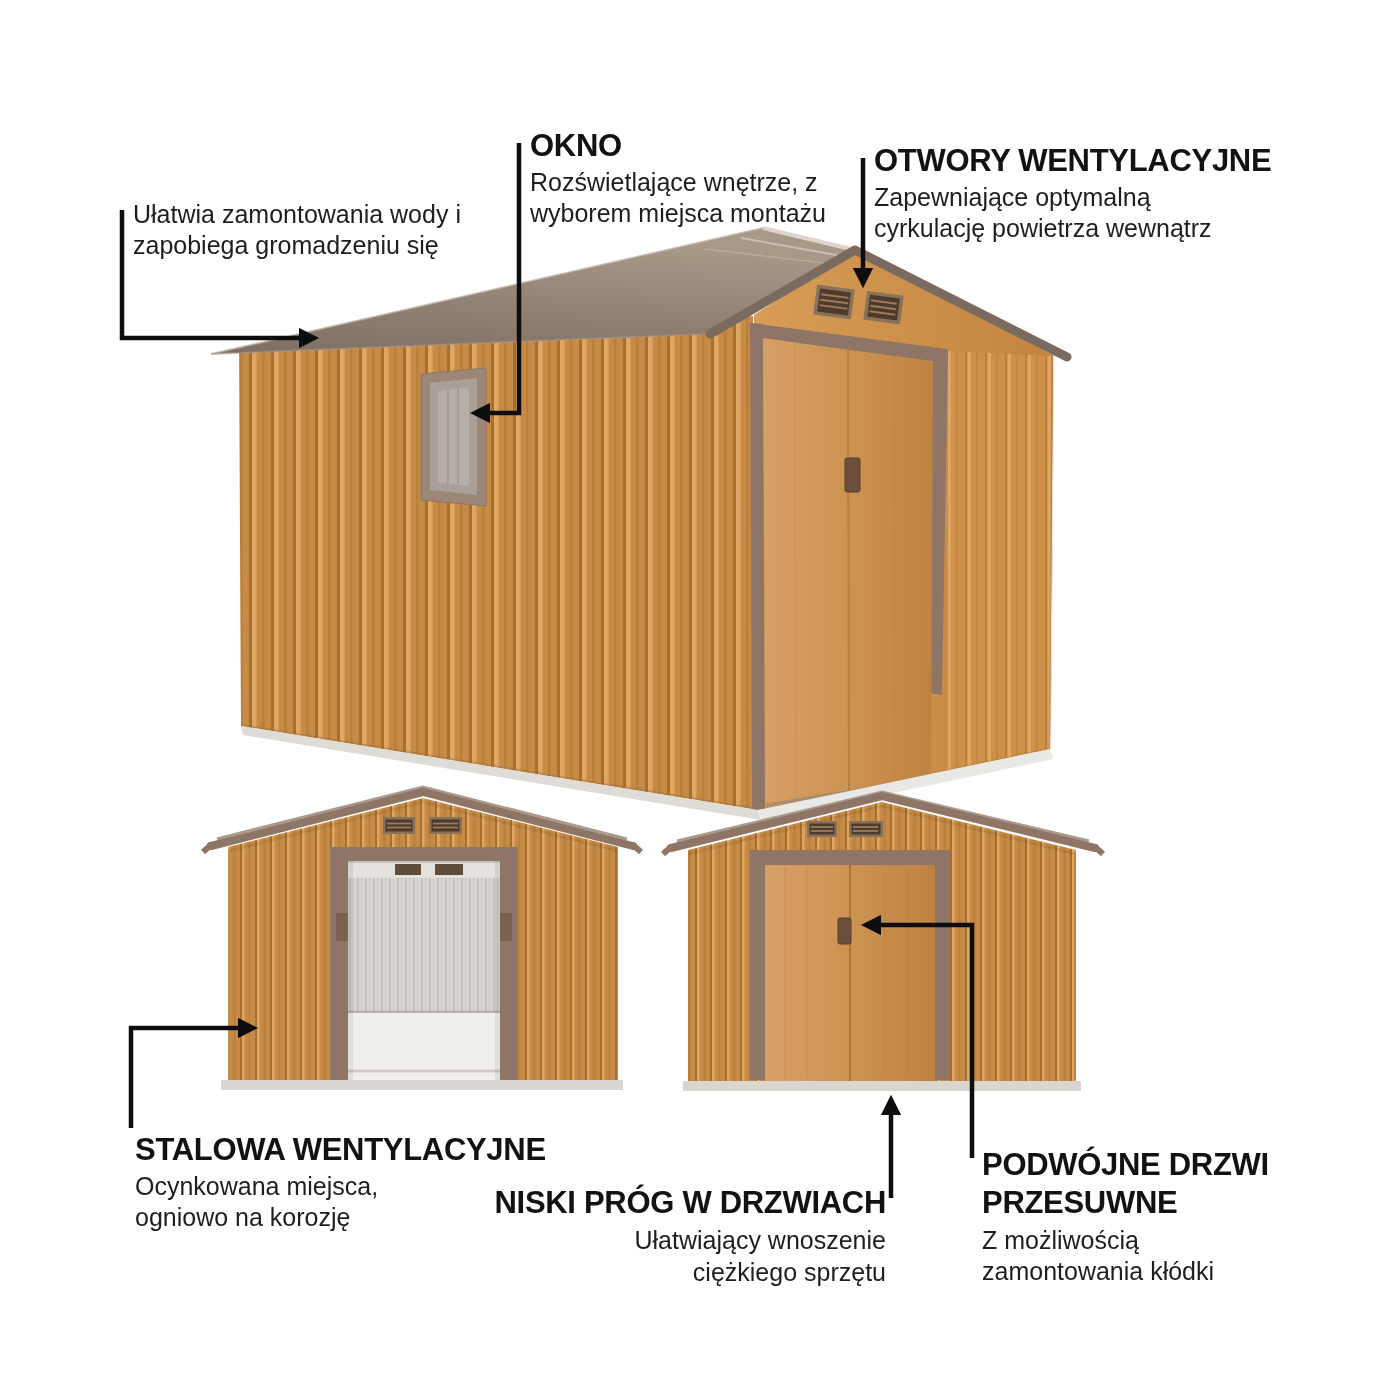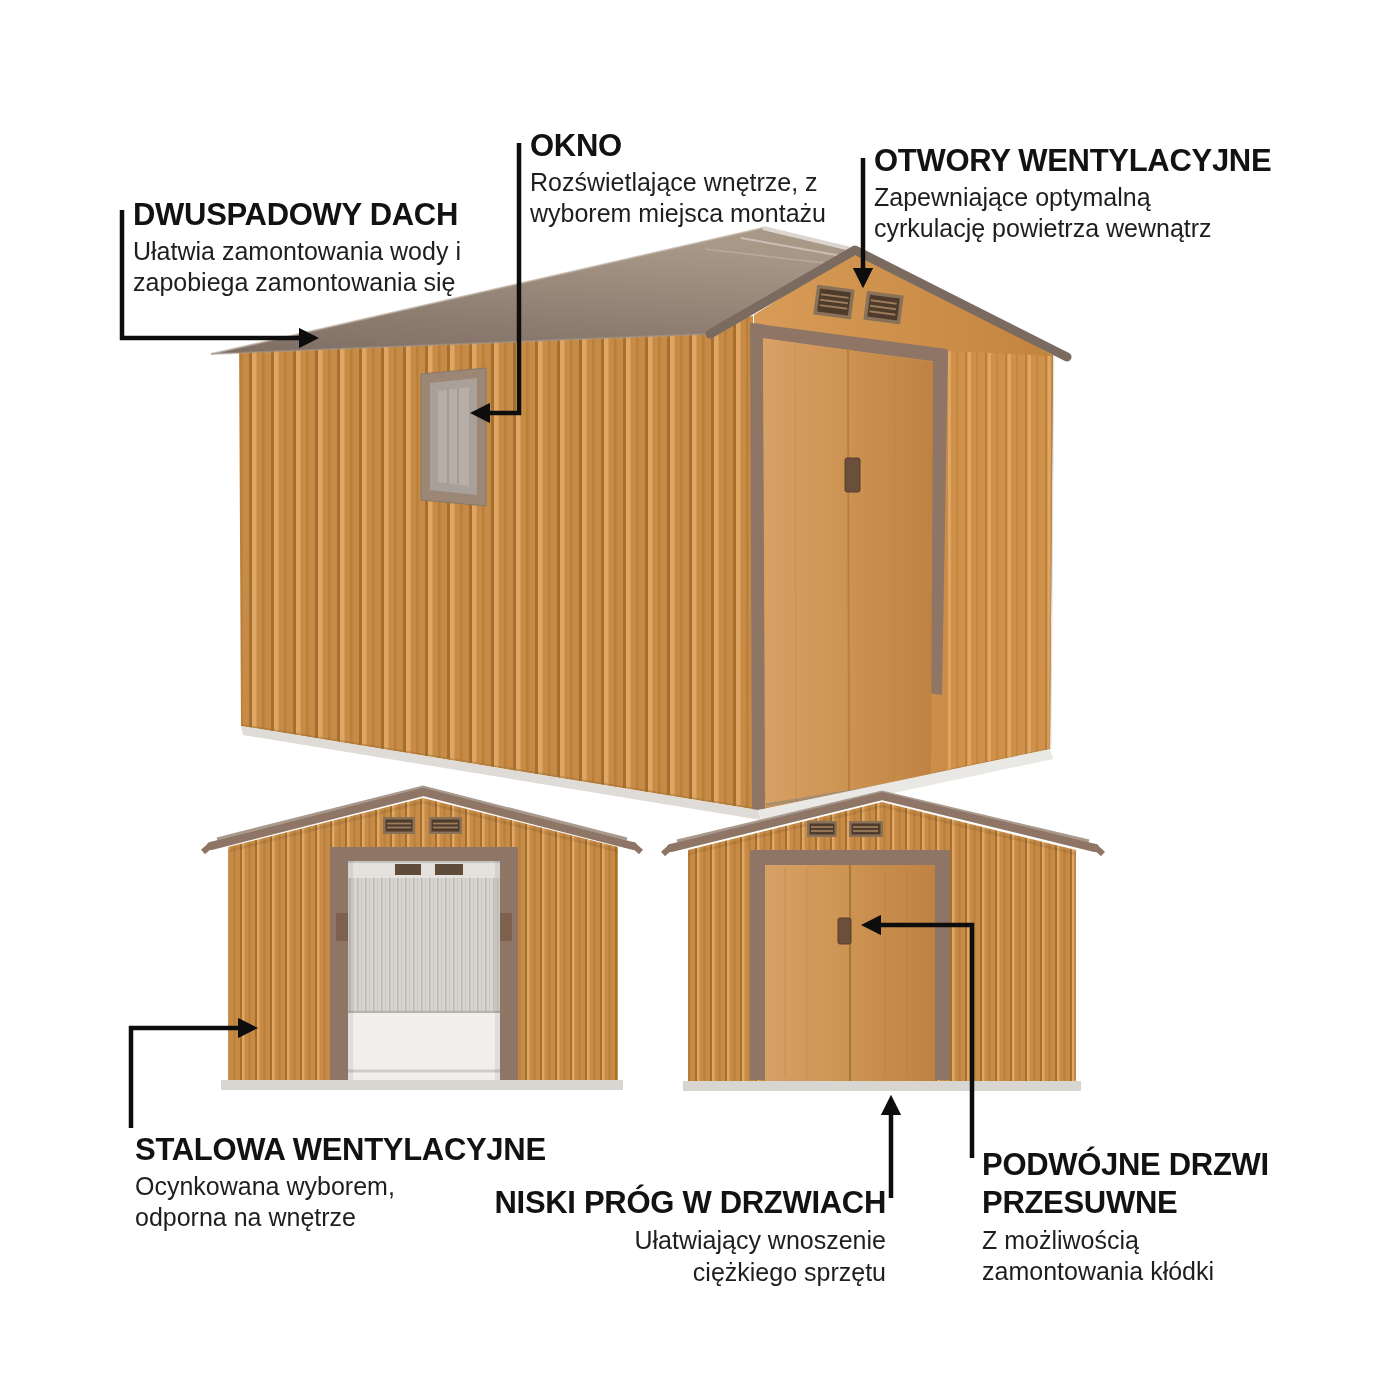--- a/index.html
+++ b/index.html
@@ -245,24 +245,23 @@
       <path d="M122 210 V338 H312" marker-end="url(#arr)"></path>
       <path d="M519 143 V413 H477" marker-end="url(#arr)"></path>
       <path d="M863 158 V281" marker-end="url(#arr)"></path>
       <path d="M131 1128 V1028 H251" marker-end="url(#arr)"></path>
       <path d="M891 1198 V1102" marker-end="url(#arr)"></path>
       <path d="M972 1158 V925 H868" marker-end="url(#arr)"></path>
     </g>
   </svg>
 
   <div class="anno" id="lbl-roof" style="left:133px;top:196px">
-    <div class="ttl">DWUSPADOWY DACH</div>
     <div class="desc">
       <div>Ułatwia zamontowania wody i</div>
-      <div>zapobiega zamontowania się</div>
+      <div>zapobiega gromadzeniu się</div>
     </div>
   </div>
 
   <div class="anno" id="lbl-vents" style="left:874px;top:142px">
     <div class="ttl">OTWORY WENTYLACYJNE</div>
     <div class="desc">
       <div>Zapewniające optymalną</div>
       <div>cyrkulację powietrza wewnątrz</div>
     </div>
   </div>
@@ -271,22 +270,22 @@
     <div class="ttl">OKNO</div>
     <div class="desc">
       <div>Rozświetlające wnętrze, z</div>
       <div>wyborem miejsca montażu</div>
     </div>
   </div>
 
   <div class="anno" id="lbl-steel" style="left:135px;top:1131px">
     <div class="ttl">STALOWA WENTYLACYJNE</div>
     <div class="desc">
-      <div>Ocynkowana wyborem,</div>
-      <div>odporna na wnętrze</div>
+      <div>Ocynkowana miejsca,</div>
+      <div>ogniowo na korozję</div>
     </div>
   </div>
 
   <div class="anno" id="lbl-doors" style="left:982px;top:1146px">
     <div class="ttl multi">PODWÓJNE DRZWI</div>
     <div class="ttl multi">PRZESUWNE</div>
     <div class="desc">
       <div>Z możliwością</div>
       <div>zamontowania kłódki</div>
     </div>

